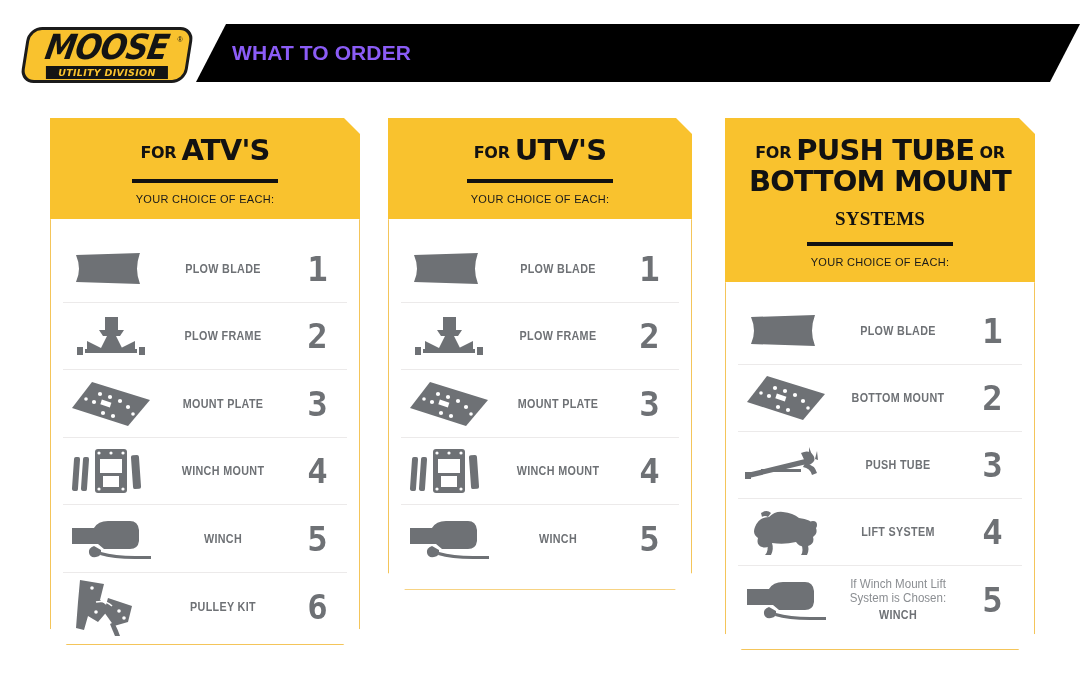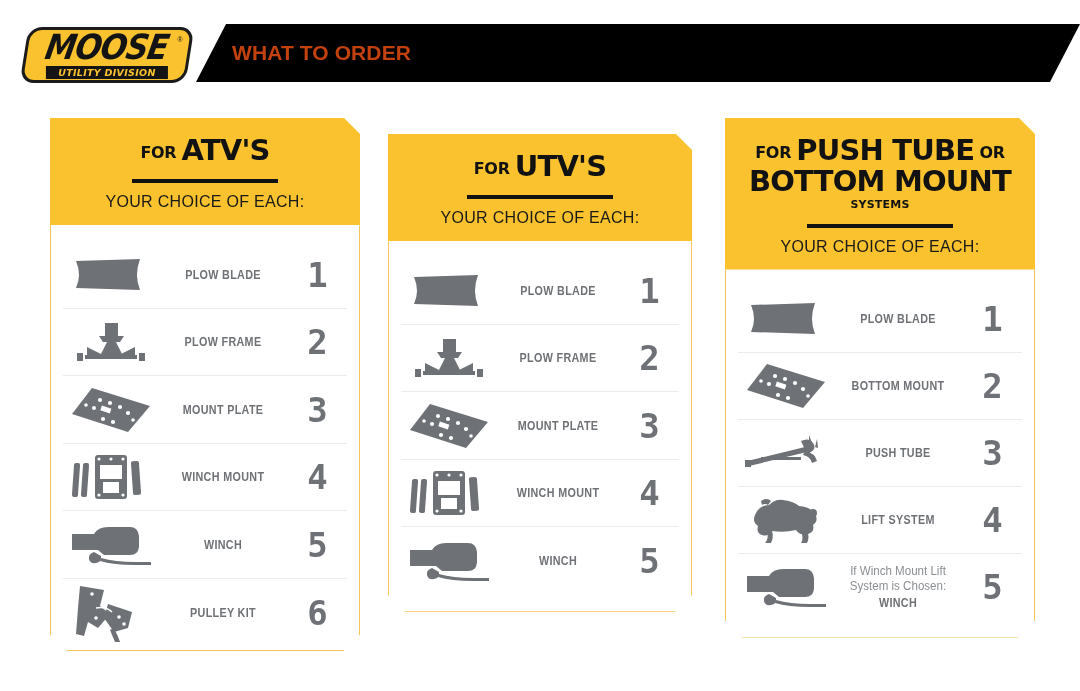--- a/index.html
+++ b/index.html
@@ -21,21 +21,21 @@
     left: 196px; top: 0;
     width: 884px; height: 58px;
     background: #000000;
     clip-path: polygon(30px 0, 884px 0, 854px 58px, 0 58px);
   }
   .header-title {
     position: absolute;
     left: 232px; top: 0;
     height: 58px;
     display: flex; align-items: center;
-    color: #c2410c;
+    color: #8b5cf6;
     font-size: 21px;
     letter-spacing: 0.1px;
     white-space: nowrap;
   }
   .header-title .strong { font-weight: bold; }
   .header-title .light  { font-weight: normal; }
 
   
   .logo {
     position: absolute;
@@ -105,32 +105,33 @@
     letter-spacing: -0.3px;
     vertical-align: 2px;
   }
   .t-big {
     font-weight: bold;
     font-size: 29px;
     letter-spacing: -0.8px;
   }
   .t-med {
     font-weight: bold;
-    font-size: 11px;
+    font-size: 19px;
     letter-spacing: 0.2px;
     display: block;
-    margin-top: 1px;
+    margin-top: 11px;
+    font-family: Liberation Serif, serif;
   }
   .card-rule {
     width: 146px; height: 4px;
     background: #121212;
     margin: 13px auto 10px auto;
   }
   .card-sub {
-    font-size: 16px;
+    font-size: 11px;
     font-weight: normal;
     color: #1a1a1a;
     letter-spacing: 0.3px;
   }
 
   .card-body {
     background: #ffffff;
     border: 1.5px solid #F4C55A;
     border-top: none;
     width: 100%;
@@ -185,21 +186,21 @@
     color: #6E7175;
     font-family: "DejaVu Sans Mono", monospace;
     font-weight: bold;
     font-size: 34px;
     line-height: 1;
     letter-spacing: -1px;
   }
 
   
   #card-atv  { left: 50px;  top: 118px; width: 310px; }
-  #card-utv  { left: 388px; top: 118px; width: 304px; margin-top: 16px; }
+  #card-utv  { left: 388px; top: 118px; width: 304px; }
   #card-push { left: 725px; top: 118px; width: 310px; border-radius: 14px; }
 
   #card-atv  .row, #card-utv .row { height: 67.5px; }
   #card-push .row { height: 67px; }
   #card-atv  .card-body { padding-bottom: 4px; }
 </style>
 </head>
 <body>
 
 <div class="header">

